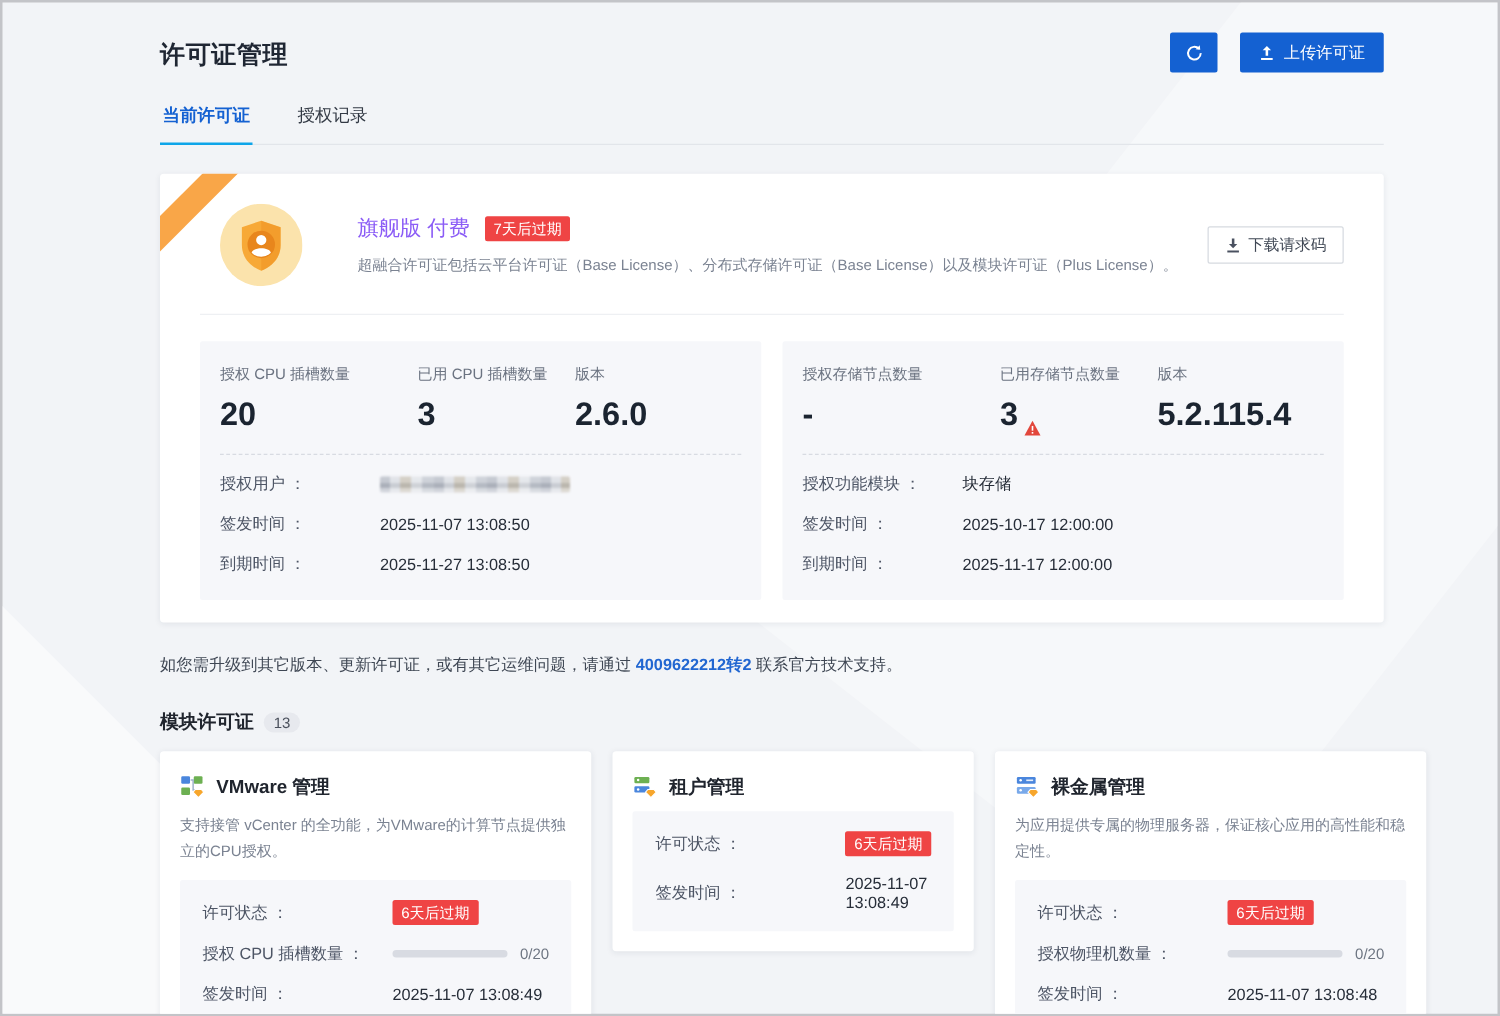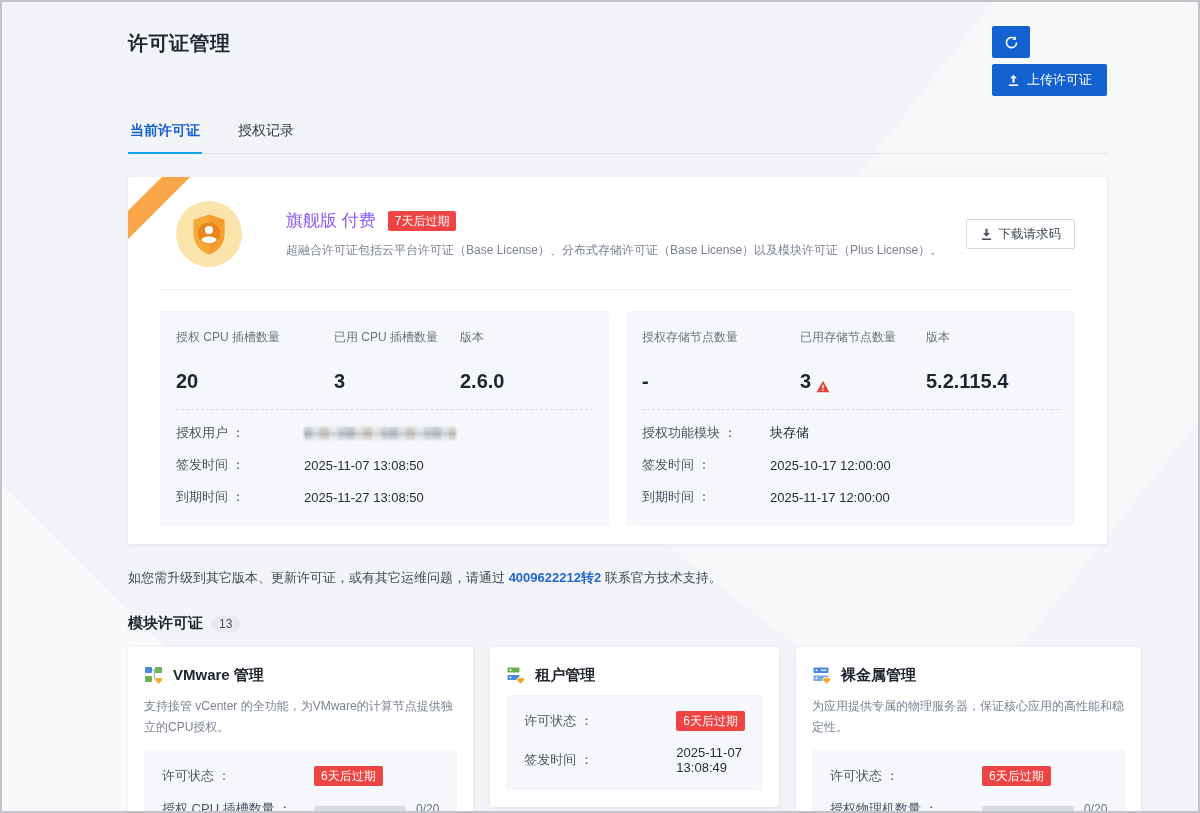--- a/index.html
+++ b/index.html
@@ -19,21 +19,21 @@
   
   .bg-shape { position:absolute; background:rgba(255,255,255,.55); pointer-events:none; }
   .bg-shape.one { width:560px; height:560px; left:-300px; bottom:-330px; transform:rotate(45deg); }
   .bg-shape.two { width:420px; height:900px; right:-60px; top:-180px; transform:rotate(38deg); background:rgba(255,255,255,.35); }
 
   .content { position:relative; z-index:1; width:979px; margin:0 0 0 126px; padding-top:24px; }
 
   
   .top-row { display:flex; justify-content:space-between; align-items:flex-start; }
   .page-title { font-size:20px; font-weight:bold; color:#1f2633; letter-spacing:.5px; padding-top:4px; }
-  .top-actions { display:flex; gap:6px;flex-direction:column; }
+  .top-actions { display:flex; gap:18px; }
   .btn-blue {
     background:#1461d2; color:#fff; border:none; border-radius:2px;
     height:32px; display:inline-flex; align-items:center; justify-content:center;
     font-size:13px; cursor:pointer; font-family:inherit;
   }
   .btn-refresh { width:38px; }
   .btn-upload { padding:0 15px; gap:7px; }
   .subtitle { margin-top:12px; font-size:13px; color:#555d6a; }
 
   
@@ -66,21 +66,21 @@
     align-items:center; gap:6px; cursor:pointer; white-space:nowrap; font-family:Liberation Sans, sans-serif;
   }
   .lc-divider { border:none; border-top:1px solid #eef0f3; margin:22px 0 21px; }
 
   .panels { display:flex; gap:17px; }
   .panel { background:#f6f7fa; border-radius:2px; flex:1; padding:18px 16px 20px; }
   .stats { display:flex; }
   .stat:nth-child(1){ width:158px; }
   .stat:nth-child(2){ width:126px; }
   .stat-label { font-size:12px; color:#6b7381; }
-  .stat-value { margin-top:24px; font-size:20px; font-weight:bold; color:#1b2430; display:flex; align-items:center; gap:5px; }
+  .stat-value { margin-top:8px; font-size:26px; font-weight:bold; color:#1b2430; display:flex; align-items:center; gap:5px; }
   .warn-icon { width:14px; height:13px; display:inline-block; }
   .panel-dash { border:none; border-top:1px dashed #d8dbe2; margin:16px 0 2px; }
   .kv-row { display:flex; margin-top:14px; font-size:13px; align-items:center; }
   .kv-label { width:128px; color:#4d5565; flex:0 0 128px; }
   .kv-value { color:#262d38; }
   .redacted {
     width:152px; height:13px; border-radius:2px;
     background-image:
       repeating-linear-gradient(0deg, rgba(255,255,255,.35) 0 4px, rgba(90,95,105,.12) 4px 8px, rgba(255,255,255,.2) 8px 13px),
       repeating-linear-gradient(90deg, #b7bcc6 0 8px, #d9dce2 8px 16px, #c9c3b8 16px 25px, #dfe2e7 25px 34px, #c2c7d0 34px 43px);

